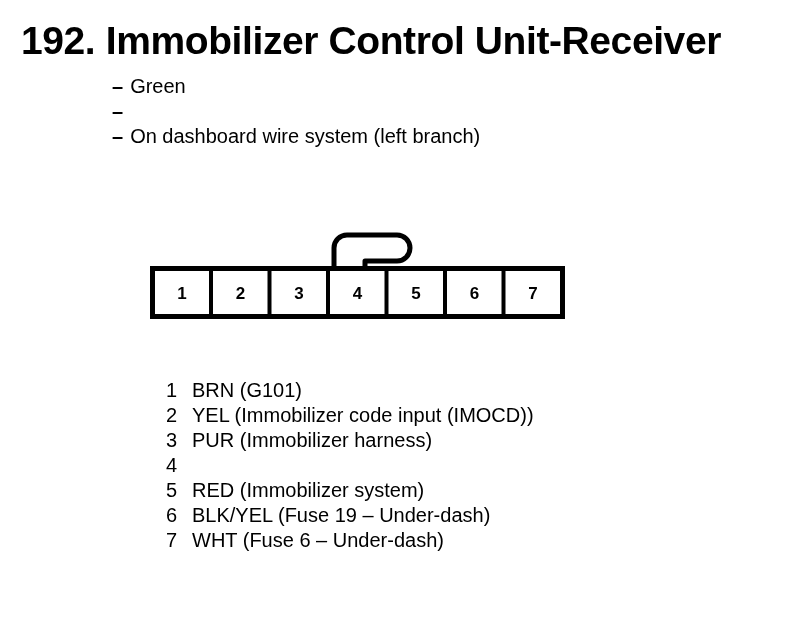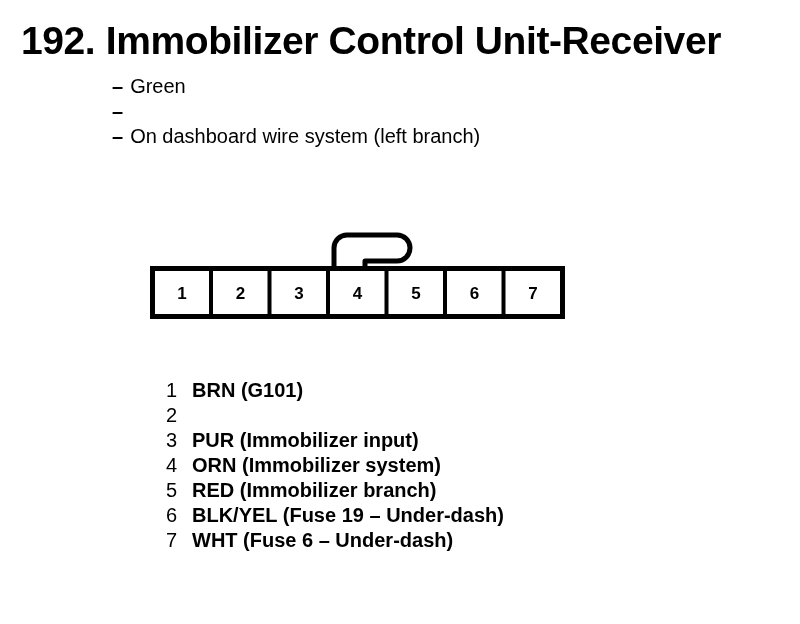--- a/index.html
+++ b/index.html
@@ -81,21 +81,20 @@
     display: flex;
     align-items: baseline;
   }
   .legend-num {
     width: 26px;
     flex: 0 0 26px;
     text-align: left;
   }
   .legend-desc {
     text-align: right;
-    font-weight: bold;
   }
 </style>
 </head>
 <body>
 
 <div class="page-title">192. Immobilizer Control Unit-Receiver</div>
 
 <div class="desc-list">
   <div class="desc-line">
     <span class="desc-dash">–</span>
@@ -141,32 +140,32 @@
   </svg>
 </div>
 
 <div class="pin-legend">
   <div class="legend-row">
     <span class="legend-num">1</span>
     <span class="legend-desc">BRN (G101)</span>
   </div>
   <div class="legend-row">
     <span class="legend-num">2</span>
+    <span class="legend-desc">YEL (Immobilizer code input (IMOCD))</span>
   </div>
   <div class="legend-row">
     <span class="legend-num">3</span>
-    <span class="legend-desc">PUR (Immobilizer input)</span>
+    <span class="legend-desc">PUR (Immobilizer harness)</span>
   </div>
   <div class="legend-row">
     <span class="legend-num">4</span>
-    <span class="legend-desc">ORN (Immobilizer system)</span>
   </div>
   <div class="legend-row">
     <span class="legend-num">5</span>
-    <span class="legend-desc">RED (Immobilizer branch)</span>
+    <span class="legend-desc">RED (Immobilizer system)</span>
   </div>
   <div class="legend-row">
     <span class="legend-num">6</span>
     <span class="legend-desc">BLK/YEL (Fuse 19 – Under-dash)</span>
   </div>
   <div class="legend-row">
     <span class="legend-num">7</span>
     <span class="legend-desc">WHT (Fuse 6 – Under-dash)</span>
   </div>
 </div>

